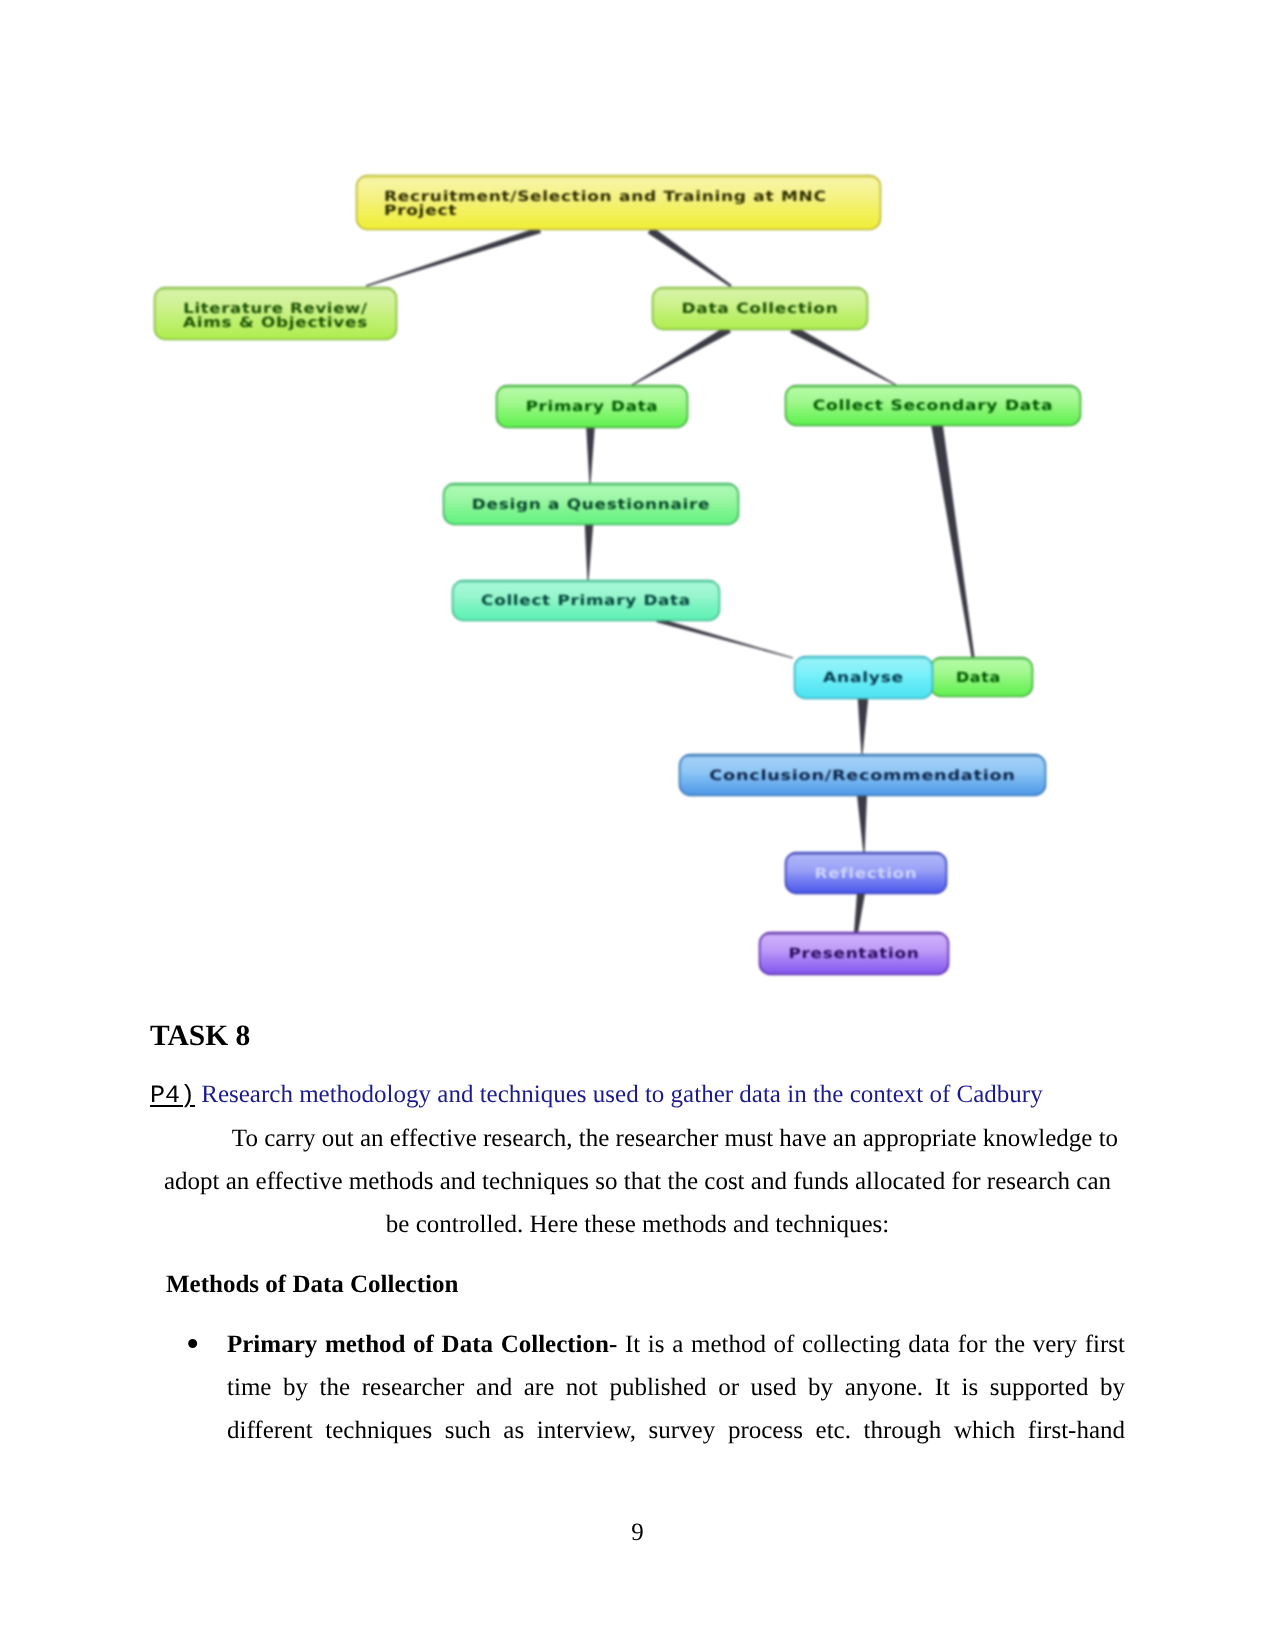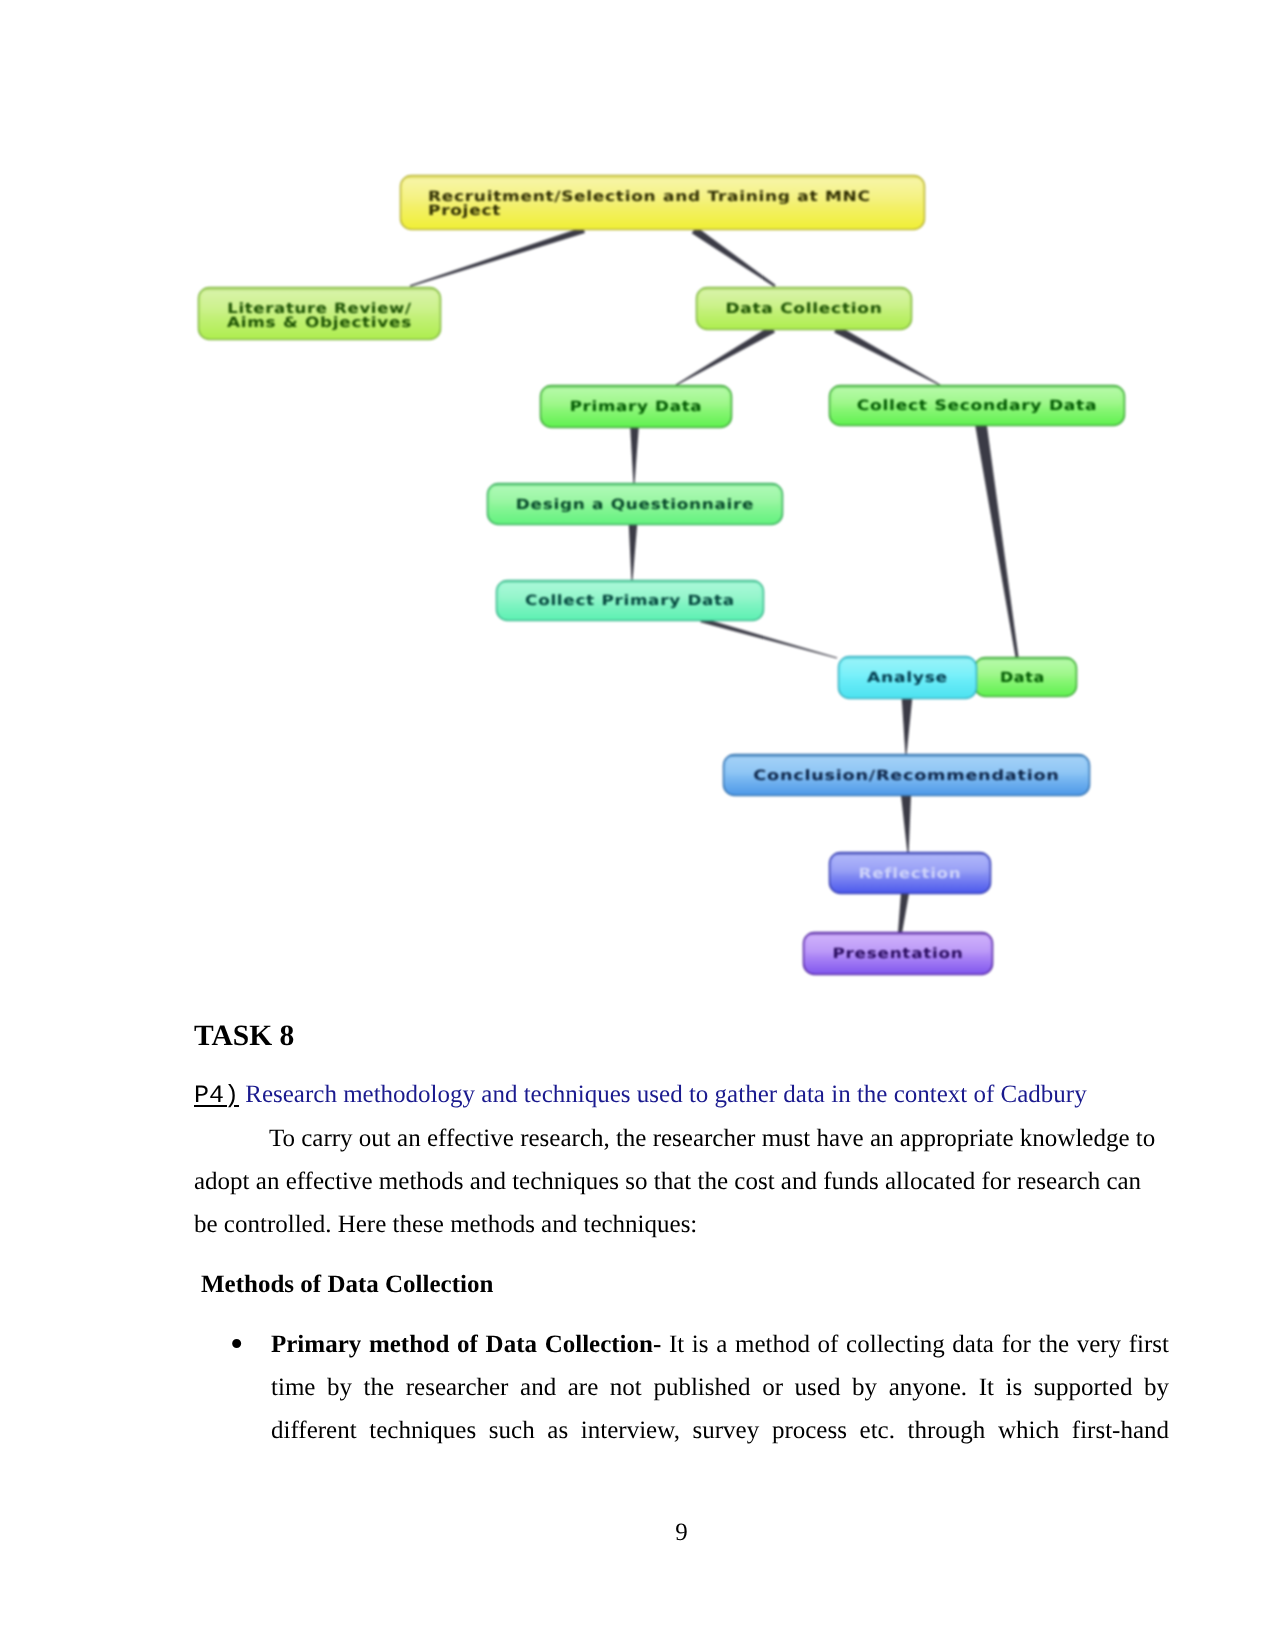--- a/index.html
+++ b/index.html
@@ -1,34 +1,34 @@
 <!DOCTYPE html>
 <html><head>
 <meta charset="utf-8">
 <title>Document page</title>
 <style>
   html,body{margin:0;padding:0;background:#ffffff;}
   body{width:1275px;height:1651px;position:relative;overflow:hidden;
        -webkit-font-smoothing:antialiased;text-rendering:geometricPrecision;
        font-family:"Liberation Serif", serif;color:#000;}
-  .page{position:absolute;inset:0;margin-left:44px;}
+  .page{position:absolute;inset:0;}
   
   #diagram{position:absolute;left:0;top:0;width:1275px;height:1000px;filter:blur(0.85px);}
   
   .doc{position:absolute;left:150px;top:0;width:975px;}
   h1.task{position:absolute;left:0;top:1023px;font-size:29.5px;font-weight:bold;
           margin:0;line-height:26px;white-space:nowrap;}
   p.heading-link{position:absolute;left:0;top:1082px;width:975px;font-size:25px;
                  line-height:25px;margin:0;white-space:nowrap;}
   .heading-link .p4{color:#000;text-decoration:underline;text-decoration-thickness:2px;text-underline-offset:3px;font-family:Liberation Mono, monospace;}
   .heading-link .lnk{color:#1a1a8e;text-decoration-thickness:2px;text-underline-offset:3px;}
   p.body{position:absolute;left:0;top:1117px;width:975px;font-size:25px;
-         line-height:43px;margin:0;text-align:left;}
+         line-height:43px;margin:0;text-align:center;}
   p.body.indent{text-indent:75px;}
-  h2.sub{position:absolute;left:7px;top:1272px;font-size:25px;font-weight:bold;
+  h2.sub{position:absolute;left:16px;top:1272px;font-size:25px;font-weight:bold;
          margin:0;line-height:25px;}
   ul.bul{position:absolute;left:0;top:1323px;width:975px;margin:0;padding:0;list-style:none;}
   ul.bul li{position:relative;font-size:25px;line-height:43px;text-align:justify;
             text-align-last:justify;padding-left:77px;}
   ul.bul li .dot{position:absolute;left:36px;top:0;font-size:38px;line-height:43px;
                  color:#000;}
   .pgnum{position:absolute;left:0;top:1520px;width:1275px;text-align:center;
          font-size:25px;line-height:25px;}
 </style>
 </head>

